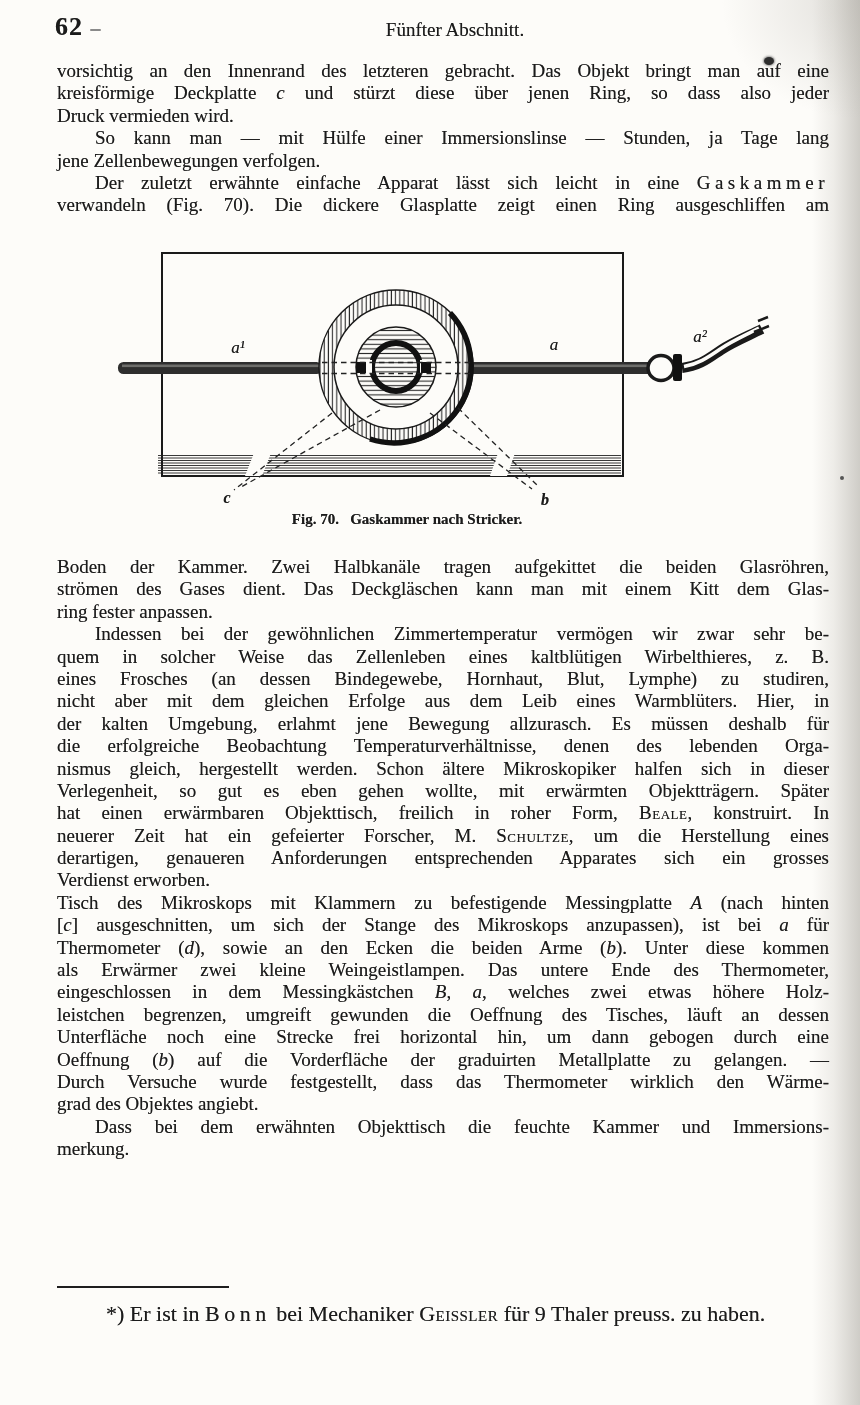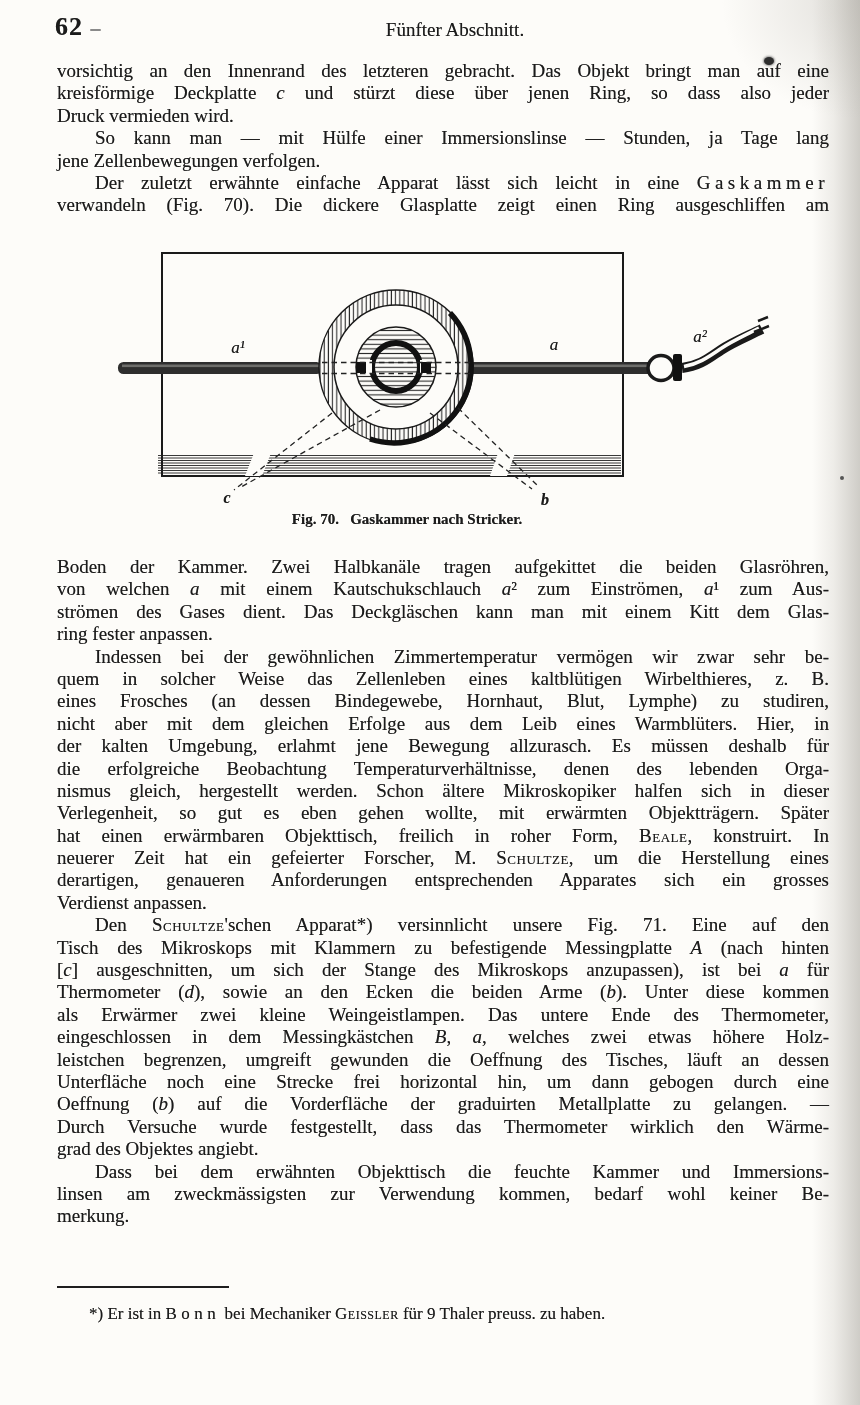--- a/index.html
+++ b/index.html
@@ -26,21 +26,21 @@
   .block-b{top:556px;}
   .line{text-align:justify;text-align-last:justify;height:22.4px;font-family:Liberation Serif, serif;}
   .line.end{text-align-last:left;}
   .line.indent{text-indent:38px;}
   i{font-style:italic;}
   .sc{font-variant:small-caps;letter-spacing:.5px;}
   .sp{letter-spacing:4.5px;}
   .figure-svg{position:absolute;left:108px;top:250px;}
   .caption{position:absolute;left:0;right:46px;top:511px;text-align:center;font-size:15px;font-weight:bold;white-space:pre;}
   .fnrule{position:absolute;left:57px;top:1286px;width:172px;height:0;border-top:2.5px solid #1e1e1e;}
-  .footnote{position:absolute;left:49px;top:1303px;width:772px;font-size:17px;line-height:21px;text-indent:40px;}
+  .footnote{position:absolute;left:66px;top:1303px;width:772px;font-size:22px;line-height:21px;text-indent:40px;}
   .speck{position:absolute;border-radius:50%;background:#2e2e2e;}
   .s1{left:764px;top:57px;width:10px;height:8px;box-shadow:0 0 2px 1px rgba(60,60,60,.5);}
   .s2{left:90px;top:29px;width:11px;height:2px;border-radius:2px;background:#8a8a8a;}
   .s3{left:840px;top:476px;width:4px;height:4px;background:#555;}
   .svgtext{font-family:"Liberation Serif",serif;font-style:italic;fill:#1b1b1b;}
 </style>
 </head>
 <body>
 
 <div class="page">
@@ -132,47 +132,44 @@
     <text class="svgtext" x="446" y="100" font-size="17" text-anchor="middle">a</text>
     <text class="svgtext" x="592" y="92" font-size="17" text-anchor="middle">a²</text>
     <text class="svgtext" x="119" y="253" font-size="16" font-weight="bold" text-anchor="middle">c</text>
     <text class="svgtext" x="437" y="255" font-size="16" font-weight="bold" text-anchor="middle">b</text>
   </svg>
 
   <div class="caption">Fig. 70.   Gaskammer nach Stricker.</div>
 
   <div class="textblock block-b" id="block-b">
       <div class="line">Boden der Kammer.  Zwei Halbkanäle tragen aufgekittet die beiden Glasröhren,</div>
-      <div class="line">von welchen <i>a</i> mit einem Kautschukschlauch <i>a</i>² zum Einströmen, <i>a</i>¹ zum Aus-</div>
       <div class="line">strömen des Gases dient.  Das Deckgläschen kann man mit einem Kitt dem Glas-</div>
       <div class="line end">ring fester anpassen.</div>
       <div class="line indent">Indessen bei der gewöhnlichen Zimmertemperatur vermögen wir zwar sehr be-</div>
       <div class="line">quem in solcher Weise das Zellenleben eines kaltblütigen Wirbelthieres, z. B.</div>
       <div class="line">eines Frosches (an dessen Bindegewebe, Hornhaut, Blut, Lymphe) zu studiren,</div>
       <div class="line">nicht aber mit dem gleichen Erfolge aus dem Leib eines Warmblüters.  Hier, in</div>
       <div class="line">der kalten Umgebung, erlahmt jene Bewegung allzurasch.  Es müssen deshalb für</div>
       <div class="line">die erfolgreiche Beobachtung Temperaturverhältnisse, denen des lebenden Orga-</div>
       <div class="line">nismus gleich, hergestellt werden.  Schon ältere Mikroskopiker halfen sich in dieser</div>
       <div class="line">Verlegenheit, so gut es eben gehen wollte, mit erwärmten Objektträgern.  Später</div>
       <div class="line">hat einen erwärmbaren Objekttisch, freilich in roher Form, <span class="sc">Beale</span>, konstruirt.  In</div>
       <div class="line">neuerer Zeit hat ein gefeierter Forscher, M. <span class="sc">Schultze</span>, um die Herstellung eines</div>
       <div class="line">derartigen, genaueren Anforderungen entsprechenden Apparates sich ein grosses</div>
-      <div class="line end">Verdienst anpassen.</div>
-      <div class="line indent">Den <span class="sc">Schultze</span>'schen Apparat*) versinnlicht unsere Fig. 71.  Eine auf den</div>
+      <div class="line end">Verdienst erworben.</div>
       <div class="line">Tisch des Mikroskops mit Klammern zu befestigende Messingplatte <i>A</i> (nach hinten</div>
       <div class="line">[<i>c</i>] ausgeschnitten, um sich der Stange des Mikroskops anzupassen), ist bei <i>a</i> für</div>
       <div class="line">Thermometer (<i>d</i>), sowie an den Ecken die beiden Arme (<i>b</i>).  Unter diese kommen</div>
       <div class="line">als Erwärmer zwei kleine Weingeistlampen.  Das untere Ende des Thermometer,</div>
       <div class="line">eingeschlossen in dem Messingkästchen <i>B</i>, <i>a</i>, welches zwei etwas höhere Holz-</div>
       <div class="line">leistchen begrenzen, umgreift gewunden die Oeffnung des Tisches, läuft an dessen</div>
       <div class="line">Unterfläche noch eine Strecke frei horizontal hin, um dann gebogen durch eine</div>
       <div class="line">Oeffnung (<i>b</i>) auf die Vorderfläche der graduirten Metallplatte zu gelangen. —</div>
       <div class="line">Durch Versuche wurde festgestellt, dass das Thermometer wirklich den Wärme-</div>
       <div class="line end">grad des Objektes angiebt.</div>
       <div class="line indent">Dass bei dem erwähnten Objekttisch die feuchte Kammer und Immersions-</div>
-      <div class="line">linsen am zweckmässigsten zur Verwendung kommen, bedarf wohl keiner Be-</div>
       <div class="line end">merkung.</div>
     </div>
 
   <div class="fnrule"></div>
   <div class="footnote"><span>*)</span>&nbsp;<span id="fn-text">Er ist in <span class="sp">Bonn</span> bei Mechaniker <span class="sc">Geissler</span> für 9 Thaler preuss. zu haben.</span></div>
 
 </div>
 
 </body></html>

